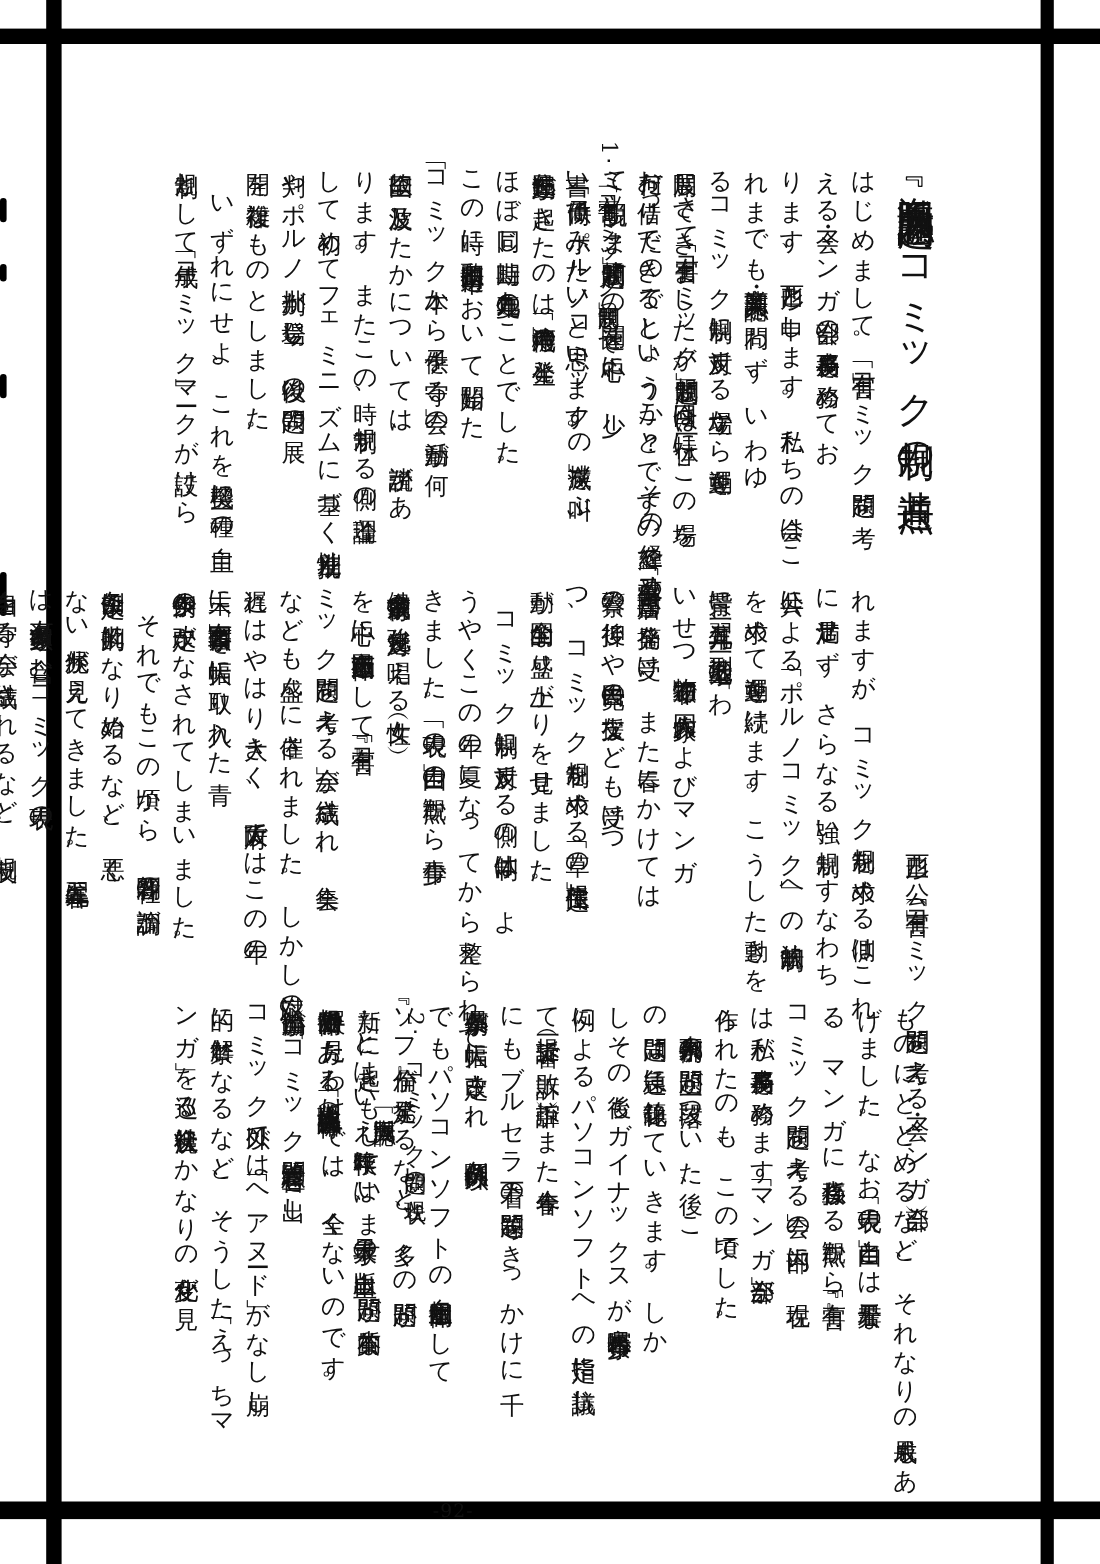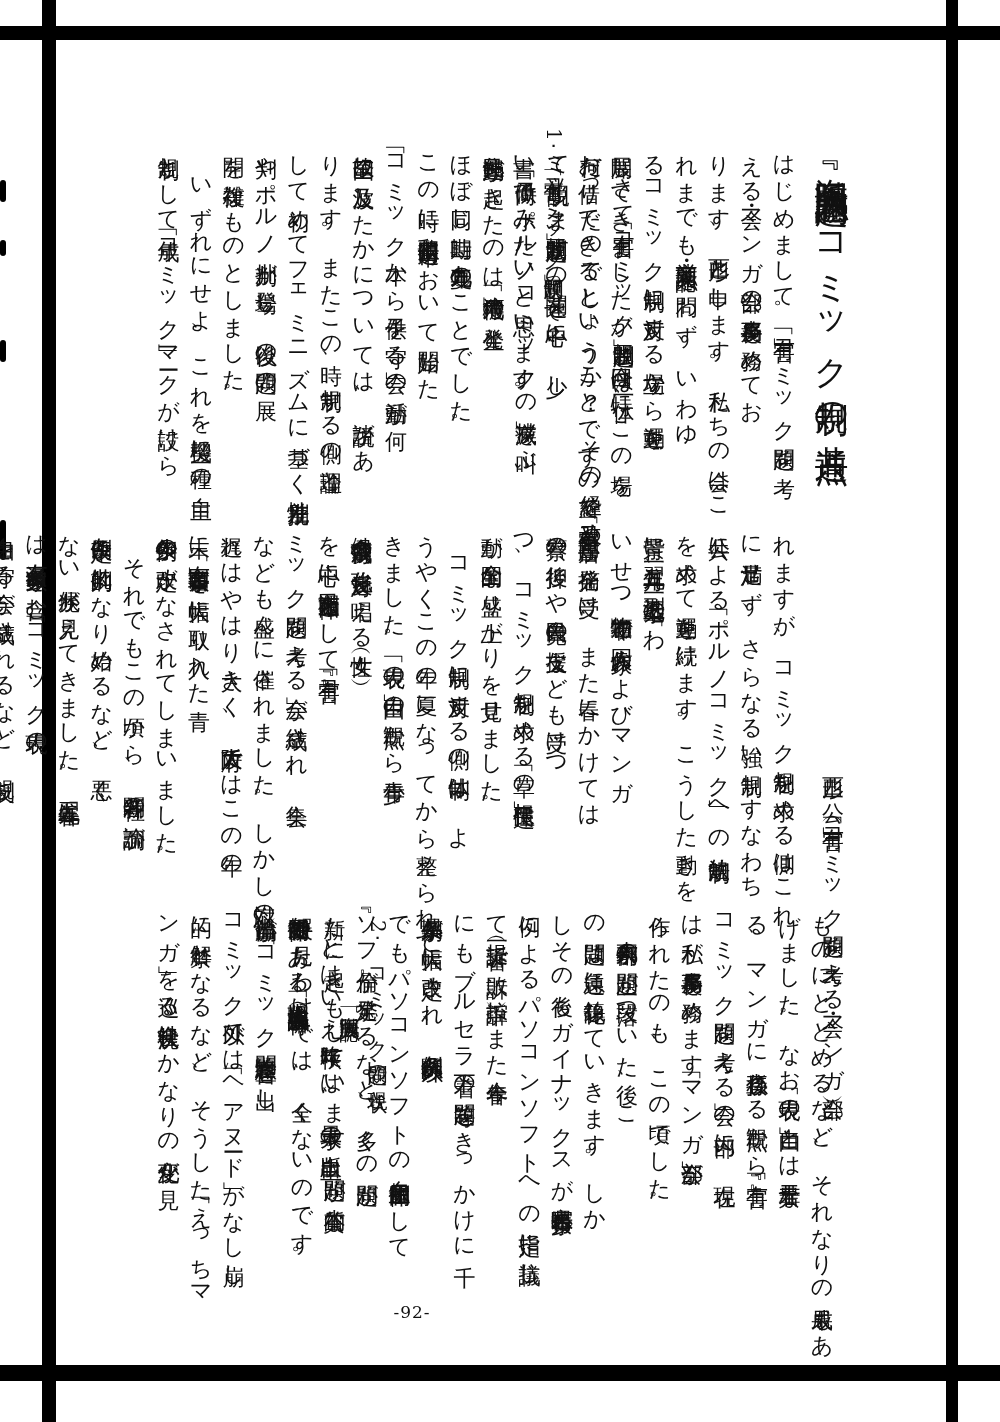--- a/index.html
+++ b/index.html
@@ -16,21 +16,21 @@
   .vblock { position: absolute; writing-mode: vertical-rl; text-orientation: upright;
             font-size: 22px; line-height: 32.5px; letter-spacing: 1.2px; white-space: nowrap; }
   .vblock .line { display: block; }
   .title { position: absolute; left: 812px; top: 150px; writing-mode: vertical-rl;
            font-size: 34px; letter-spacing: 2px; white-space: nowrap; line-height: 40px; }
   .byline { position: absolute; left: 818px; top: 760px; writing-mode: vertical-rl;
             font-size: 22px; white-space: nowrap; line-height: 30px; letter-spacing: 1px; }
   .byline .gap { display: inline-block; height: 22px; }
   .heading { position: absolute; writing-mode: vertical-rl; font-size: 20px;
              white-space: nowrap; letter-spacing: 1px; line-height: 28px; }
-  .page-number { position: absolute; left: 0; width: 824px; top: 1302px; text-align: center;
+  .page-number { position: absolute; left: 0; width: 824px; top: 1364px; text-align: center;
                  font-size: 17px; letter-spacing: 1px; }
 </style>
 </head>
 <body>
 
 <div class="rule rule-top"></div>
 <div class="rule rule-bottom"></div>
 <div class="rule rule-left"></div>
 <div class="rule rule-right"></div>
 <div class="edge-marks">

